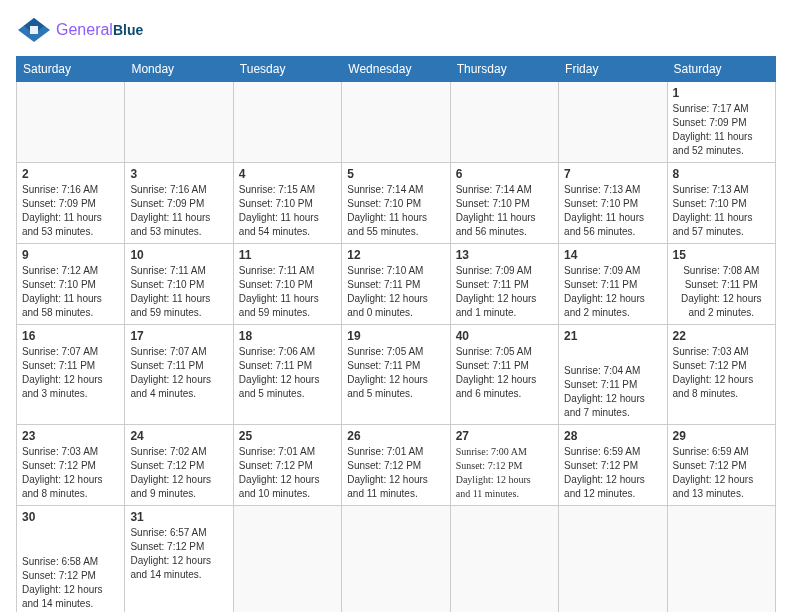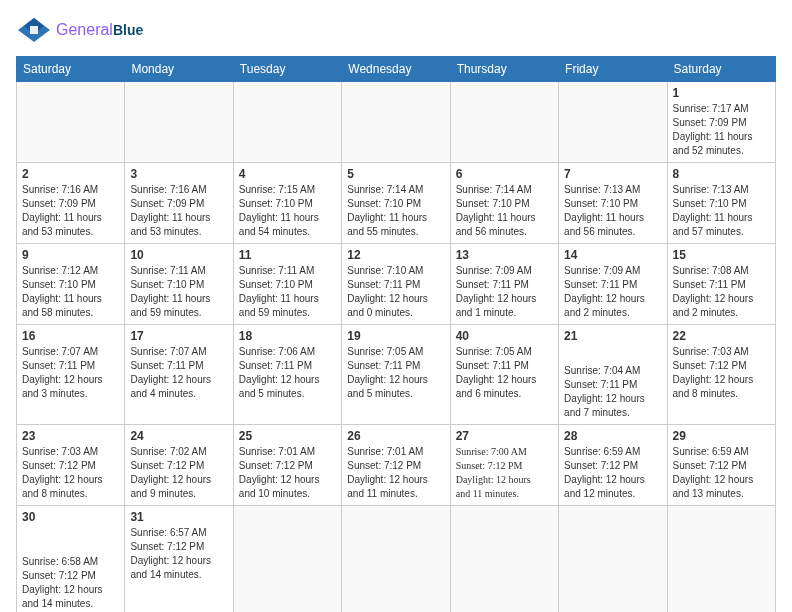--- a/index.html
+++ b/index.html
@@ -212,21 +212,21 @@
         </td>
         <td>
           <span class="day-number">14</span>
           <div class="day-info" style="white-space: pre-line;">Sunrise: 7:09 AM
 Sunset: 7:11 PM
 Daylight: 12 hours
 and 2 minutes.</div>
         </td>
         <td>
           <span class="day-number">15</span>
-          <div class="day-info" style="white-space: pre-line;">Sunrise: 7:08 AM
+          <div class="day-info" style="white-space: pre-line; text-align: center;">Sunrise: 7:08 AM
 Sunset: 7:11 PM
 Daylight: 12 hours
 and 2 minutes.</div>
         </td>
       </tr>
       <tr>
         <td>
           <span class="day-number">16</span>
           <div class="day-info" style="white-space: pre-line;">Sunrise: 7:07 AM
 Sunset: 7:11 PM

